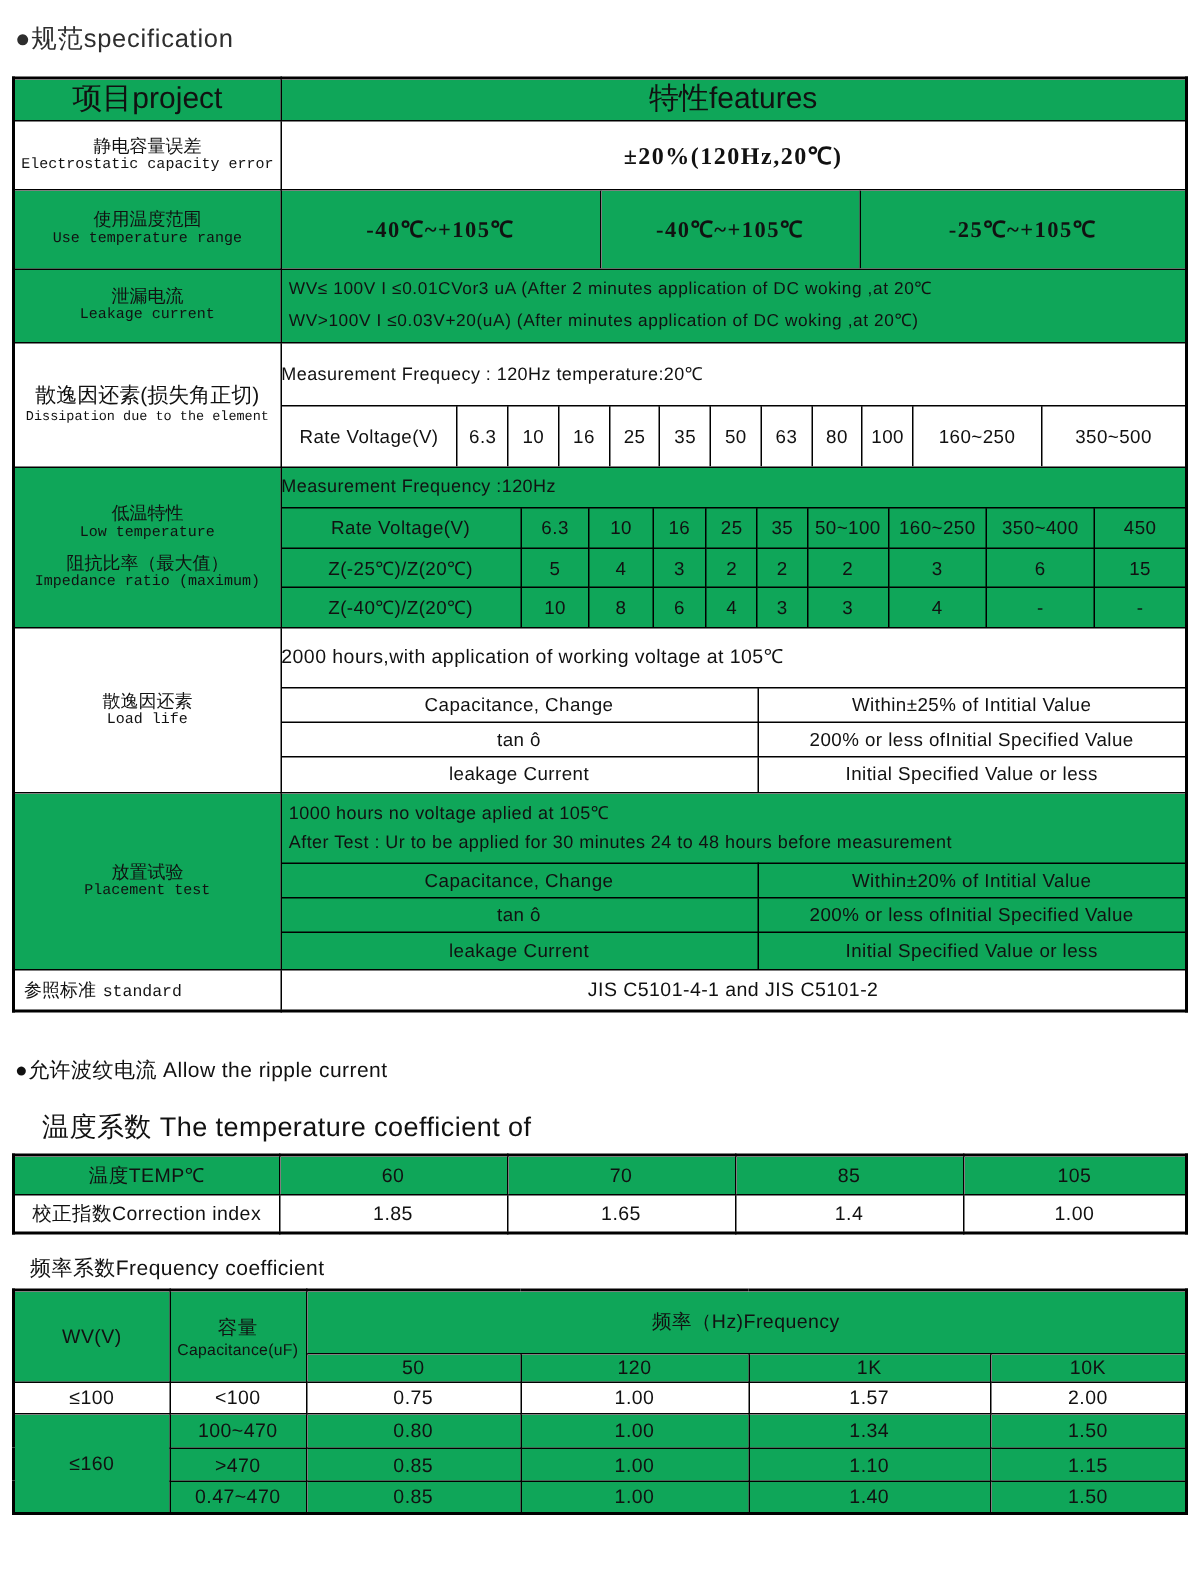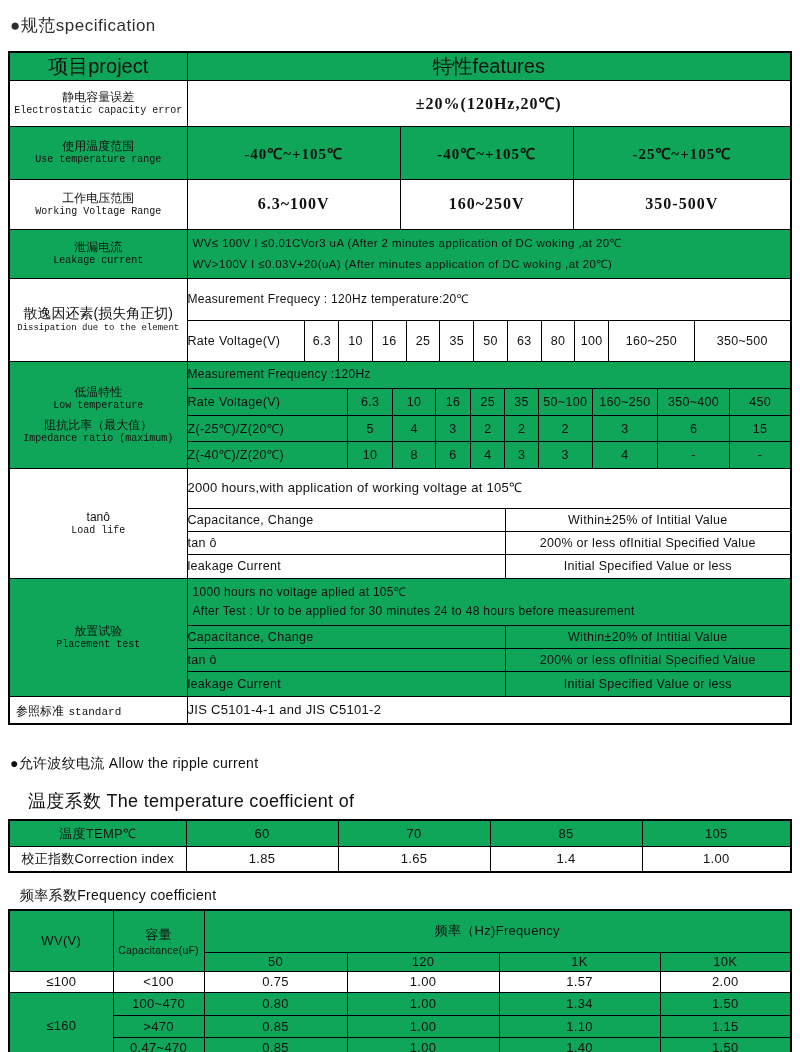--- a/index.html
+++ b/index.html
@@ -22,21 +22,21 @@
   .zh16{ font-size:20px; }
   .en  { font-family:"Liberation Mono", monospace; font-size:10px; line-height:1.2;
          text-align:center; white-space:nowrap; }
   .en9 { font-size:9px; }
 
   .serif  { font-family:"Liberation Serif", serif; letter-spacing:1px;font-weight:bold; }
   .s16 { font-size:16px; } .s15 { font-size:15px; }
 
   .t12 { font-size:12.5px; letter-spacing:.3px; }
   .t11 { font-size:11px; letter-spacing:.2px; }
-  .lft { text-align:left; padding-left:6px; }
+  .lft { text-align:center; padding-left:6px; }
   .leak { font-size:11.5px; line-height:1.6; letter-spacing:.4px; padding:2px 5px; text-align:left; }
   .hdr2 { font-size:12px; line-height:1.55; letter-spacing:.3px; padding:2px 5px; text-align:left; }
 
   .sub-title  { font-size:14px; margin:30px 0 6px 2px; letter-spacing:.3px; }
   .sub-title2 { font-size:18px; margin:16px 0 6px 20px; letter-spacing:.3px; }
   .sub-title3 { font-size:14px; margin:14px 0 4px 12px; letter-spacing:.3px; }
   .t13 { font-size:13px; letter-spacing:.3px; }
   .mt  { margin-top:6px; }
 </style>
 </head>
@@ -82,42 +82,20 @@
                 <tr>
             <td class="g c serif s15">-40℃~+105℃</td>
             <td class="g c serif s15">-40℃~+105℃</td>
             <td class="g c serif s15">-25℃~+105℃</td>
           </tr>
         </tbody>
             </table>
       </td>
     </tr>
 
-    <tr style="height:49px">
-      <td class="c">
-        <div class="zh">工作电压范围</div>
-        <div class="en">Working Voltage Range</div>
-      </td>
-      <td>
-        <table class="sub" style="height:49px">
-          <colgroup>
-                <col style="width:35.3%">
-                <col style="width:28.7%">
-                <col>
-              </colgroup>
-          <tbody>
-                <tr>
-            <td class="c serif s16">6.3~100V</td>
-            <td class="c serif s16">160~250V</td>
-            <td class="c serif s16">350-500V</td>
-          </tr>
-        </tbody>
-            </table>
-      </td>
-    </tr>
 
     <tr style="height:49px">
       <td class="g c">
         <div class="zh">泄漏电流</div>
         <div class="en">Leakage current</div>
       </td>
       <td class="g">
         <div class="leak">WV≤ 100V I ≤0.01CVor3 uA  (After 2 minutes application of DC woking ,at 20℃</div>
         <div class="leak" style="padding-top:0">WV&gt;100V I ≤0.03V+20(uA)   (After minutes application of DC woking ,at 20℃)</div>
       </td>
@@ -228,21 +206,21 @@
             <td class="c t12 g">-</td>
             <td class="c t12 g">-</td>
           </tr>
         </tbody>
             </table>
       </td>
     </tr>
 
     <tr style="height:109px">
       <td class="c">
-        <div class="zh">tanô</div>
+        <div class="zh">散逸因还素</div>
         <div class="en">Load life</div>
       </td>
       <td>
         <table class="sub" style="height:109px">
           <colgroup>
                 <col style="width:52.7%">
                 <col>
               </colgroup>
           <tbody>
                 <tr style="height:40px">

